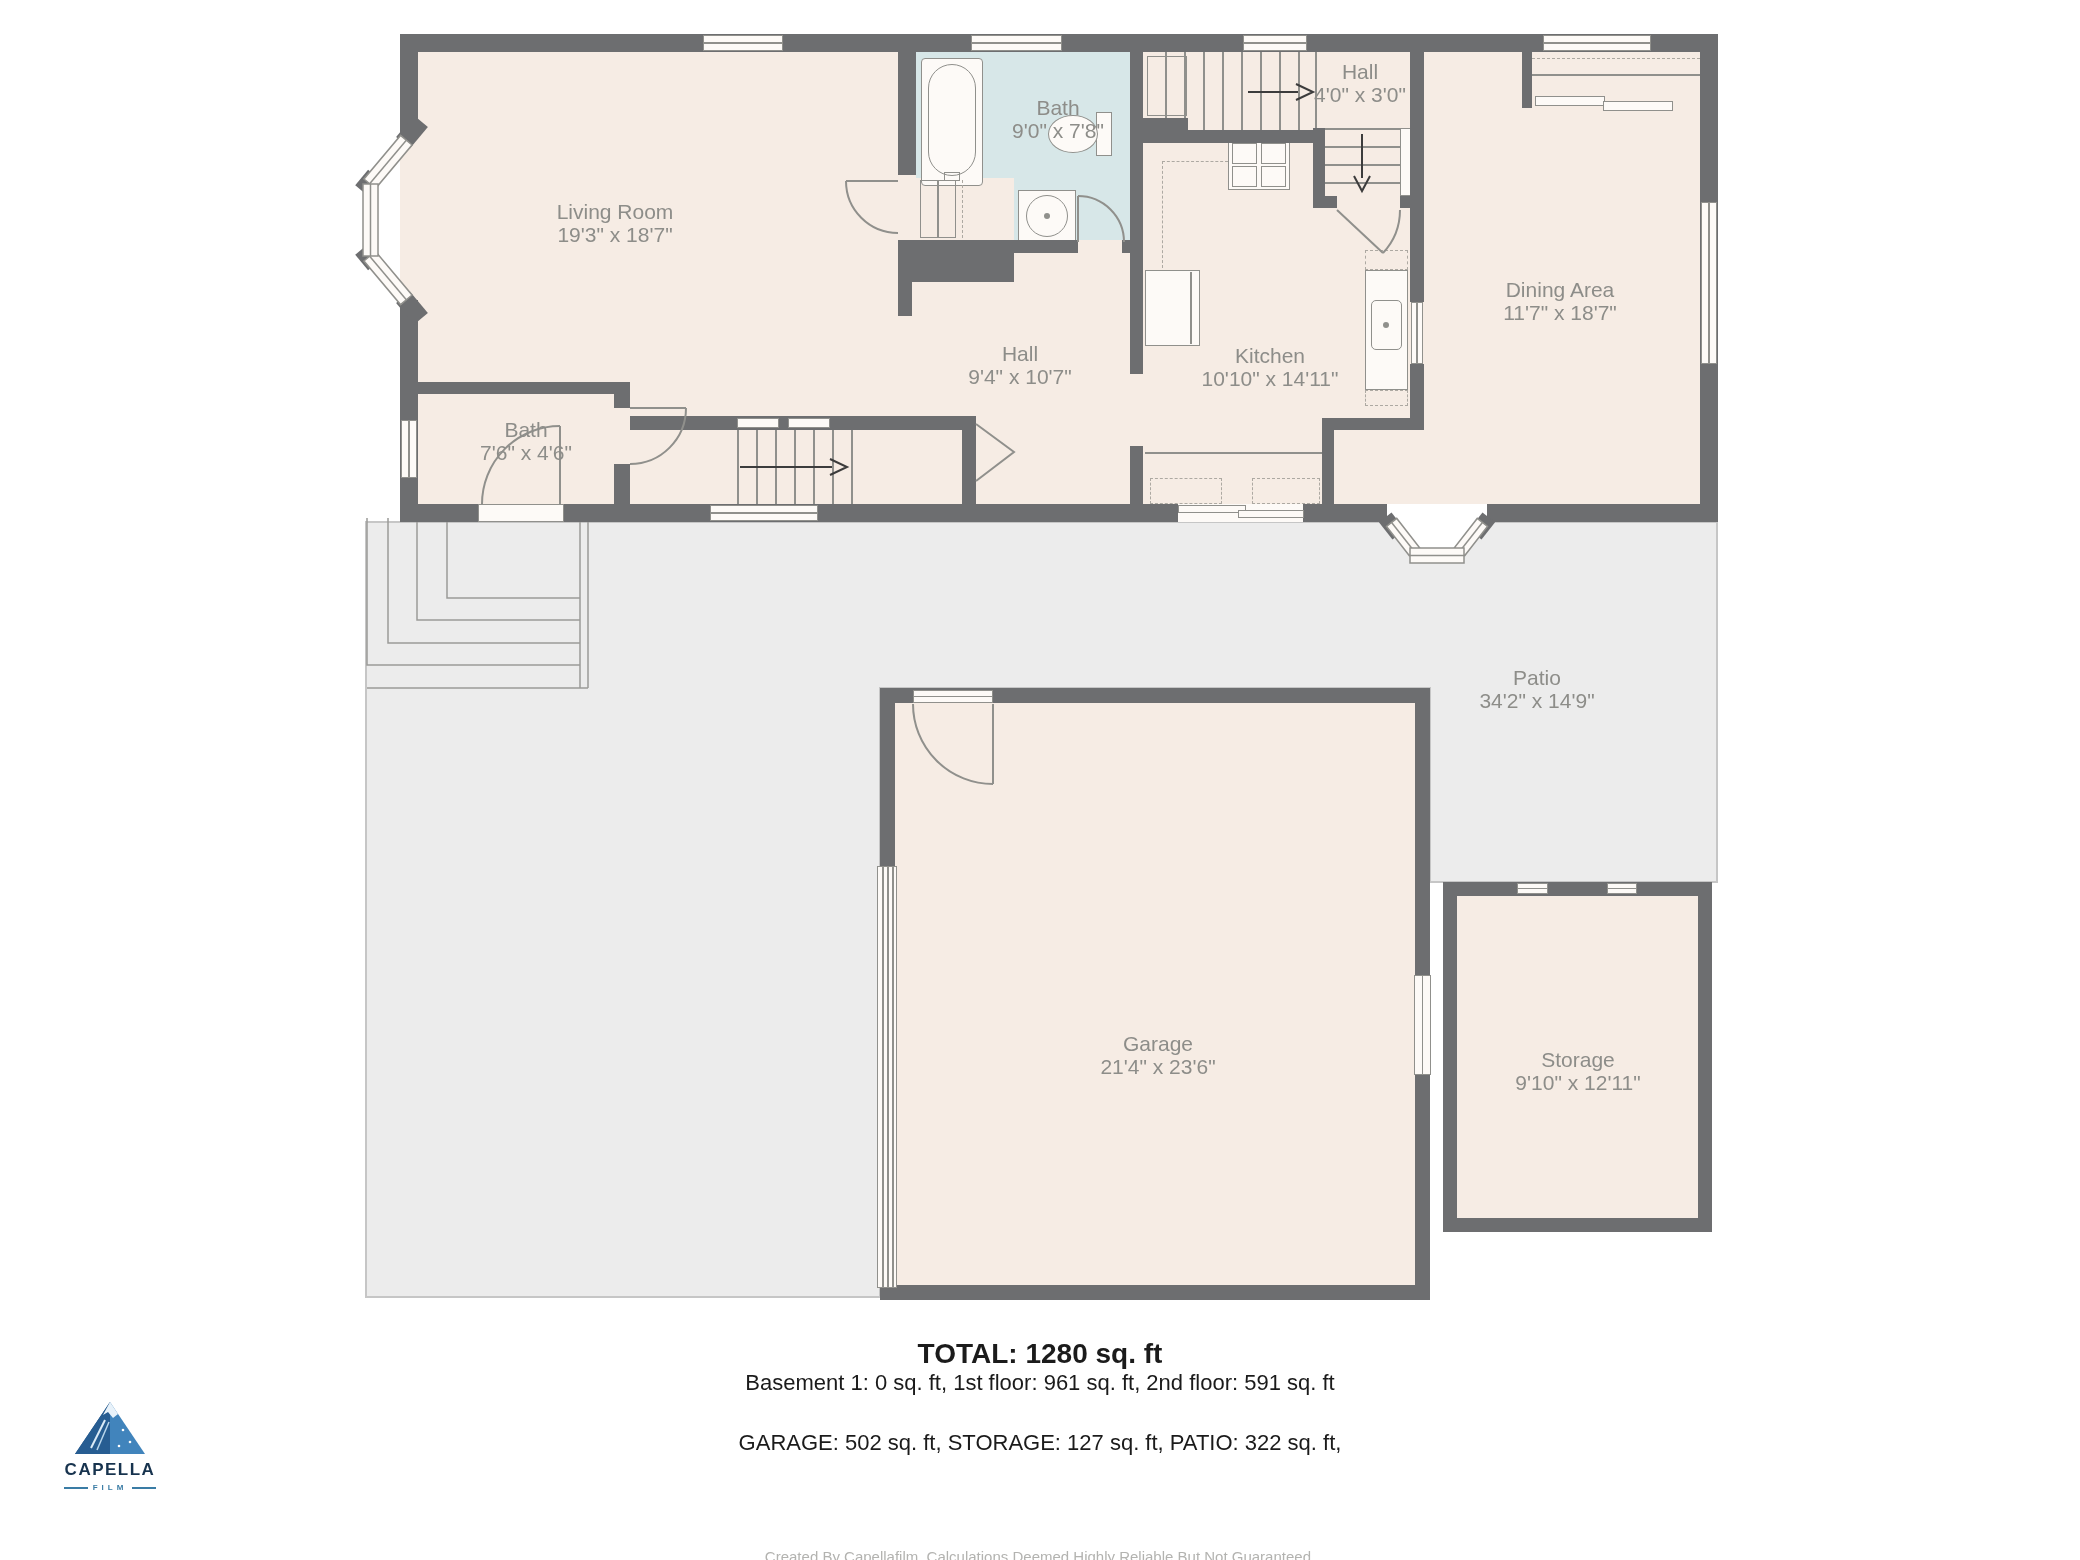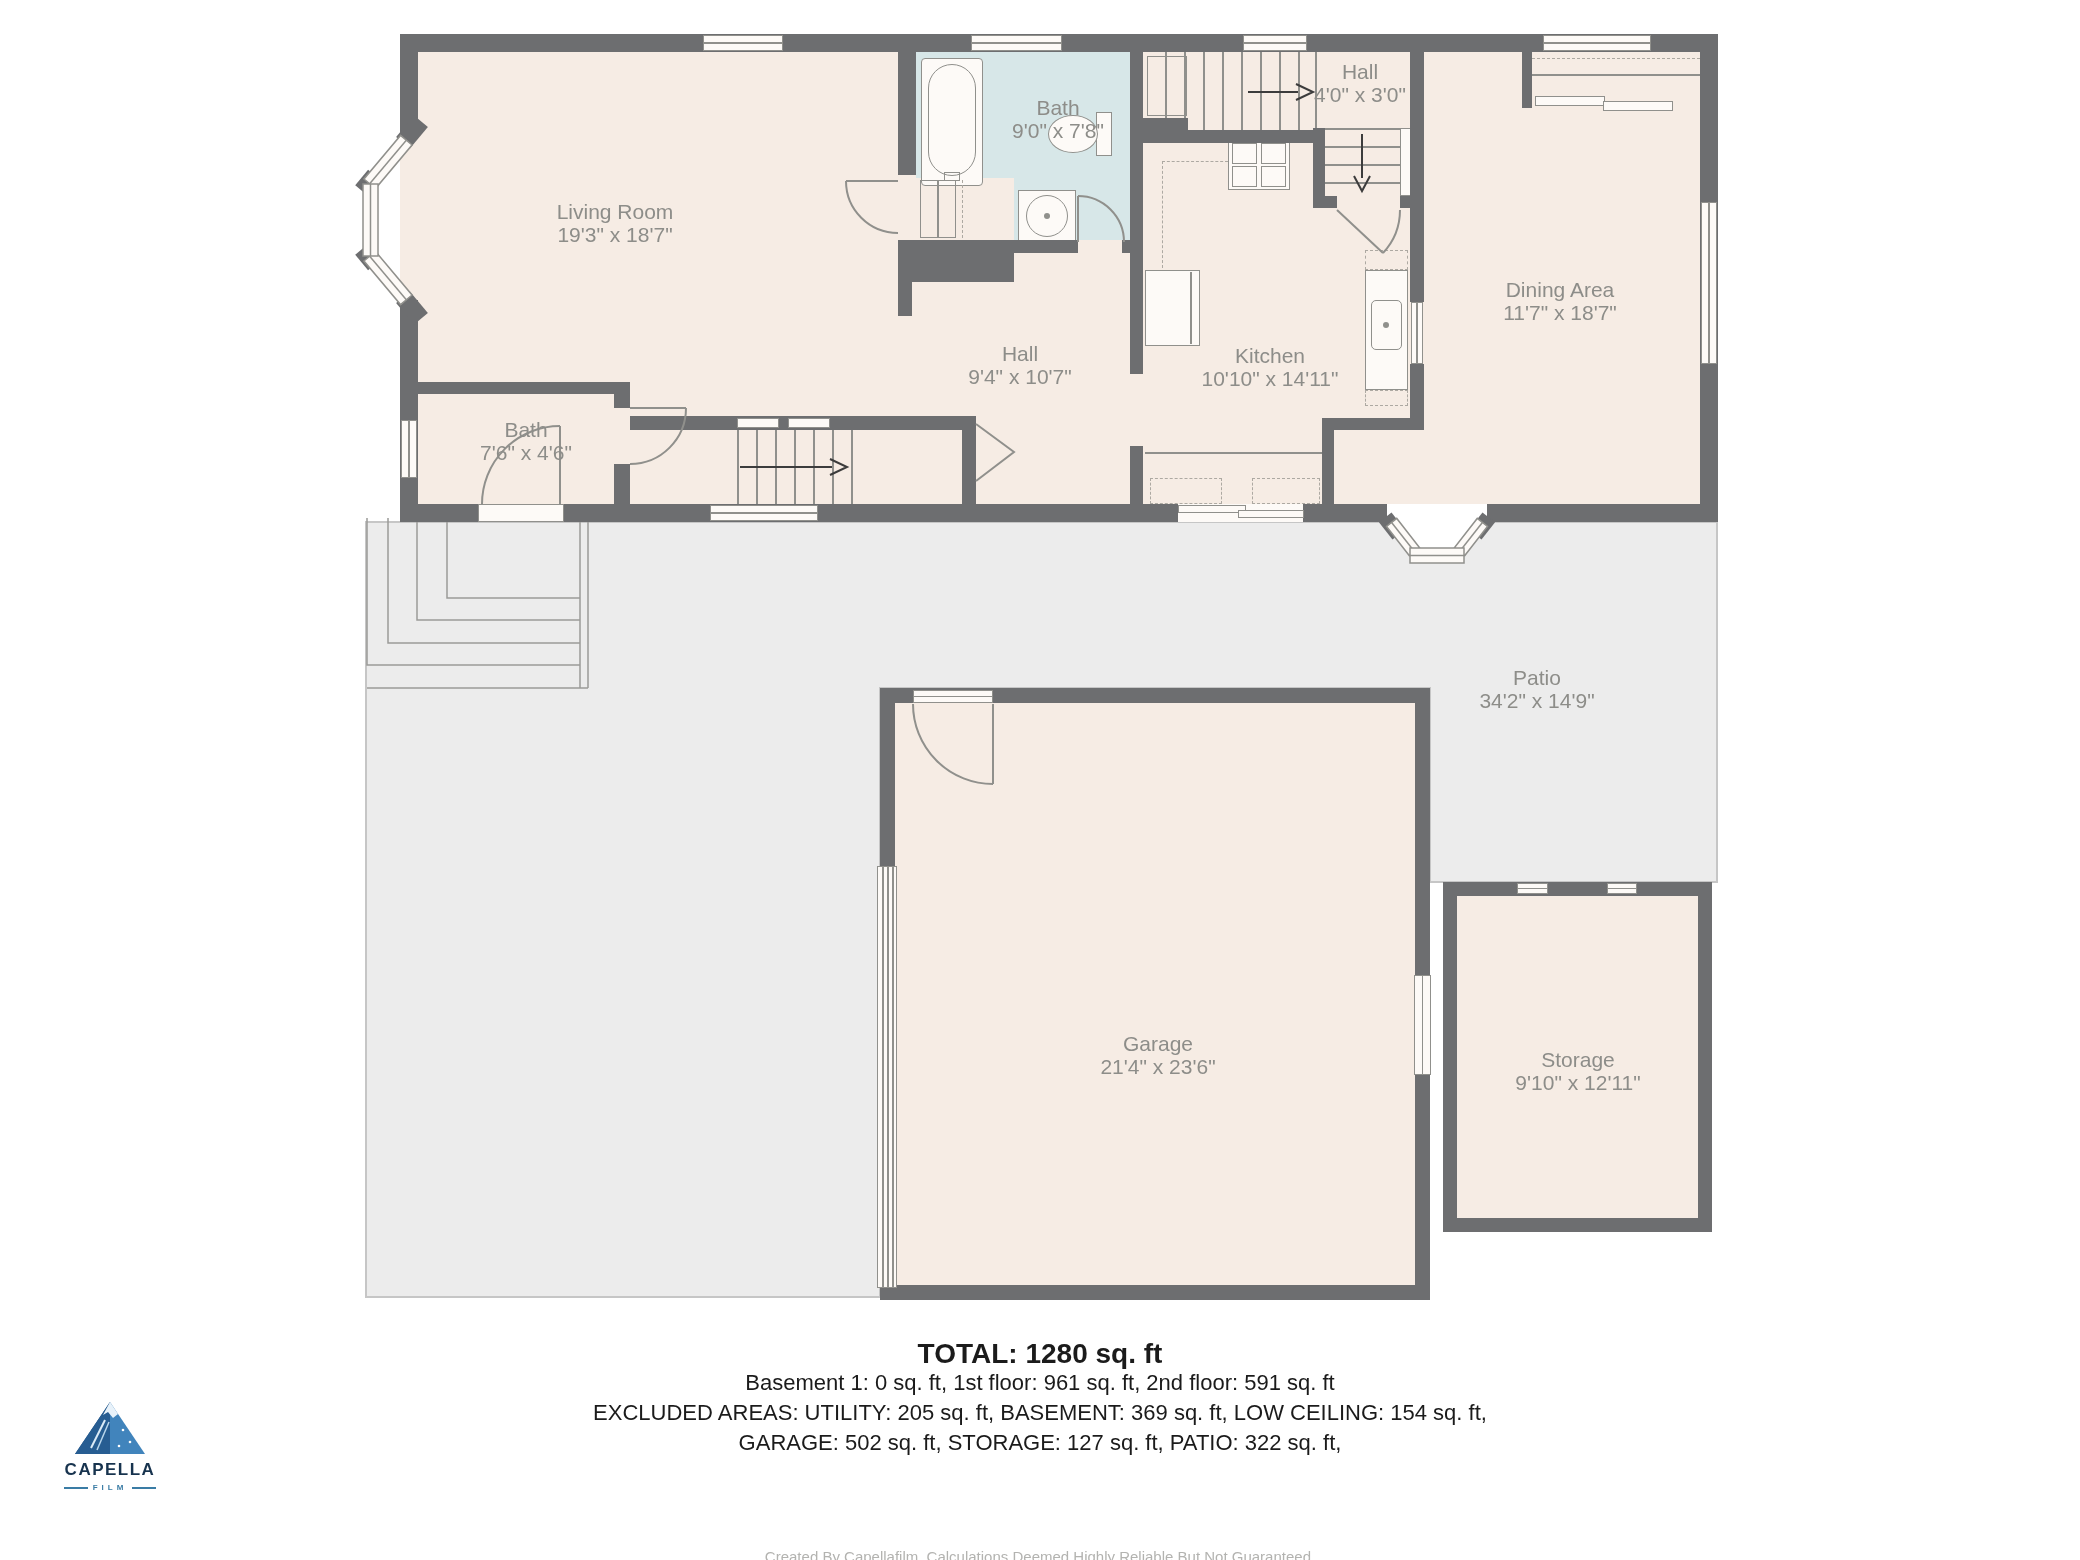--- a/index.html
+++ b/index.html
@@ -294,21 +294,20 @@
     <div>Garage</div>
       <div>21'4" x 23'6"</div>
   </div>
   <div class="room-label" style="left:1578px;top:1071px">
     <div>Storage</div>
       <div>9'10" x 12'11"</div>
   </div>
 
   <div class="summary total" style="top:1338px">TOTAL: 1280 sq. ft</div>
   <div class="summary" style="top:1370px">Basement 1: 0 sq. ft, 1st floor: 961 sq. ft, 2nd floor: 591 sq. ft</div>
-  <div class="summary" style="top:1400px">EXCLUDED AREAS: UTILITY: 205 sq. ft, BASEMENT: 369 sq. ft, LOW CEILING: 154 sq. ft,</div>
   <div class="summary" style="top:1430px">GARAGE: 502 sq. ft, STORAGE: 127 sq. ft, PATIO: 322 sq. ft,</div>
   <div class="disclaimer" style="top:1508px">Created By Capellafilm. Calculations Deemed Highly Reliable But Not Guaranteed.</div>
 
   <div id="logo">
     <svg width="70" height="52" viewBox="0 0 70 52">
       <polygon points="35,0 14,52 0,52" fill="#1f4e7e" transform="translate(0,0)"></polygon>
       <polygon points="35,0 0,52 35,52" fill="#275d92"></polygon>
       <polygon points="35,0 70,52 35,52" fill="#4184bc"></polygon>
       <polygon points="35,0 43,12 38,16 33,10 28,13" fill="#e8f2fa"></polygon>
       <circle cx="48" cy="28" r="1.3" fill="#ffffff"></circle>

